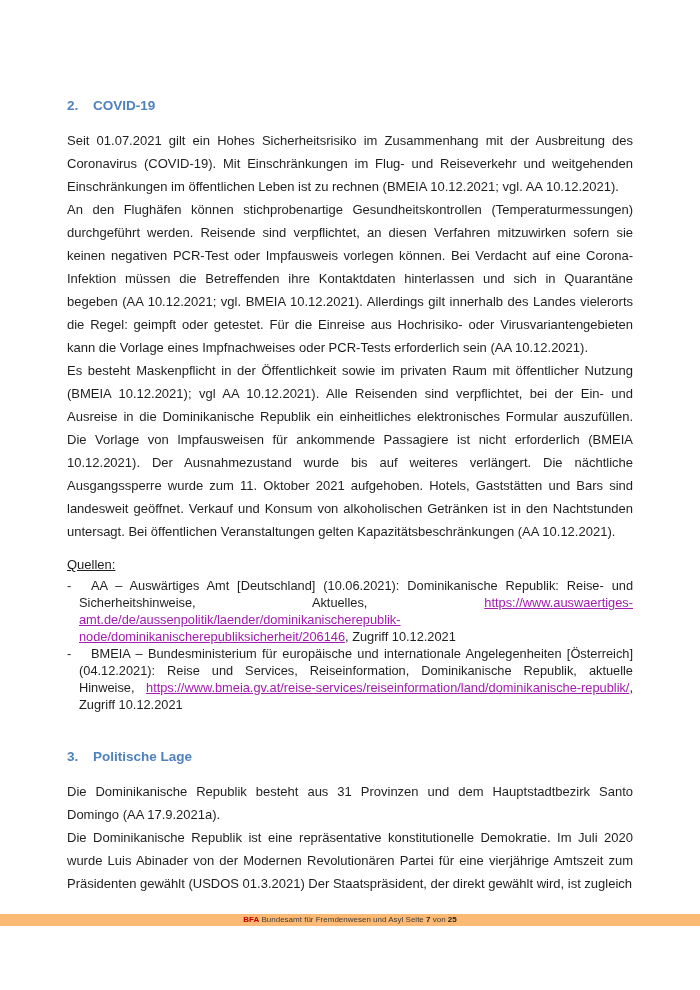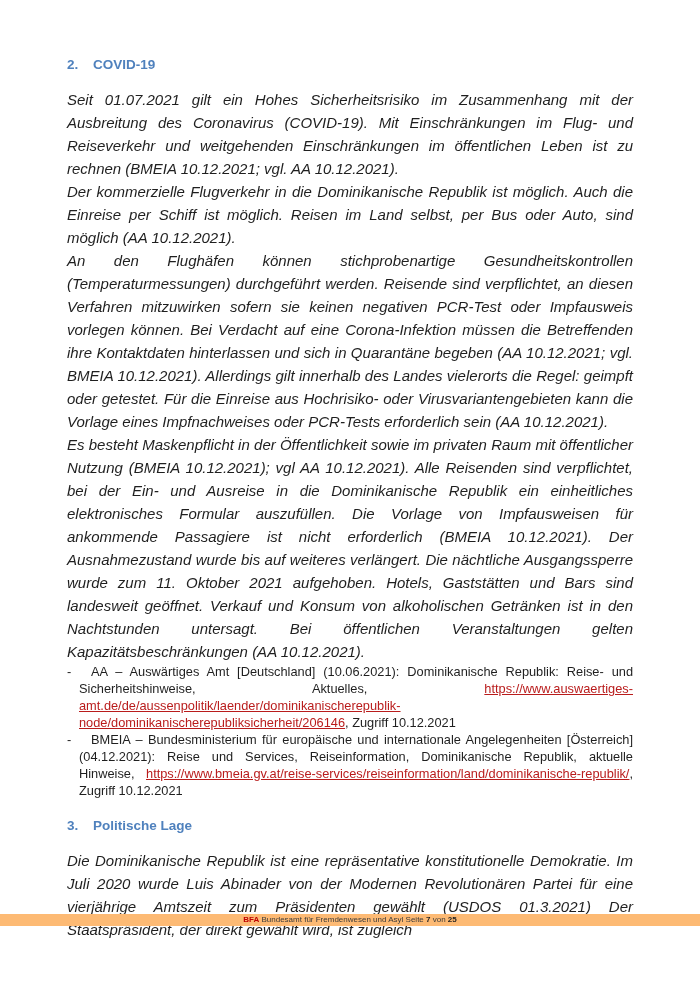--- a/index.html
+++ b/index.html
@@ -13,51 +13,51 @@
     padding: 56px 67px 0 67px;
     color: #1f1f1f;
     overflow: hidden;
   }
   .heading {
     font-size: 13.5px;
     font-weight: bold;
     color: #4F81BD;
     margin-bottom: 15px;
     line-height: 17px;
+    margin-top: 41px;
   }
   .h-num { display: inline-block; width: 26px; }
   .body-p {
-    font-size: 15px;
+    font-size: 13px;
     line-height: 23px;
     text-align: justify;
-    font-style: italic;
   }
   .quellen {
     margin-top: 12px;
     margin-bottom: 3px;
     font-size: 13px;
     line-height: 19px;
     text-decoration: underline;
   }
   .source-item {
     font-size: 12.8px;
     line-height: 17px;
     text-align: justify;
     padding-left: 12px;
     text-indent: -12px;
     overflow-wrap: break-word;
   }
   .dash { display: inline-block; width: 24px; text-indent: 0; }
   .link {
-    color: #b91c1c;
+    color: #a21caf;
     text-decoration: underline;
     cursor: pointer;
     overflow-wrap: break-word;
   }
-  .heading-politik { margin-top: 18px; }
+  .heading-politik { margin-top: 35px; }
   .footer {
     position: absolute;
     left: 0;
     top: 914px;
     width: 100%;
     text-align: center;
     font-size: 8px;
     line-height: 12px;
     color: #3a3a3a;
     background: #fdba74;
@@ -66,28 +66,29 @@
   .footer b { color: #1f1f1f; font-weight: bold; }
 </style>
 </head>
 <body>
 
 <div class="page">
 
   <h2 class="heading"><span class="h-num">2.</span><span>COVID-19</span></h2>
 
   <p class="body-p">Seit 01.07.2021 gilt ein Hohes Sicherheitsrisiko im Zusammenhang mit der Ausbreitung des Coronavirus (COVID-19). Mit Einschränkungen im Flug- und Reiseverkehr und weitgehenden Einschränkungen im öffentlichen Leben ist zu rechnen (BMEIA 10.12.2021; vgl. AA 10.12.2021).</p>
-  <p class="body-p">Der kommerzielle Flugverkehr in die Dominikanische Republik ist möglich. Auch die Einreise per Schiff ist möglich. Reisen im Land selbst, per Bus oder Auto, sind möglich (AA 10.12.2021).</p>
   <p class="body-p">An den Flughäfen können stichprobenartige Gesundheitskontrollen (Temperaturmessungen) durchgeführt werden. Reisende sind verpflichtet, an diesen Verfahren mitzuwirken sofern sie keinen negativen PCR-Test oder Impfausweis vorlegen können. Bei Verdacht auf eine Corona-Infektion müssen die Betreffenden ihre Kontaktdaten hinterlassen und sich in Quarantäne begeben (AA 10.12.2021; vgl. BMEIA 10.12.2021). Allerdings gilt innerhalb des Landes vielerorts die Regel: geimpft oder getestet. Für die Einreise aus Hochrisiko- oder Virusvariantengebieten kann die Vorlage eines Impfnachweises oder PCR-Tests erforderlich sein (AA 10.12.2021).</p>
   <p class="body-p">Es besteht Maskenpflicht in der Öffentlichkeit sowie im privaten Raum mit öffentlicher Nutzung (BMEIA 10.12.2021); vgl AA 10.12.2021). Alle Reisenden sind verpflichtet, bei der Ein- und Ausreise in die Dominikanische Republik ein einheitliches elektronisches Formular auszufüllen. Die Vorlage von Impfausweisen für ankommende Passagiere ist nicht erforderlich (BMEIA 10.12.2021). Der Ausnahmezustand wurde bis auf weiteres verlängert. Die nächtliche Ausgangssperre wurde zum 11. Oktober 2021 aufgehoben. Hotels, Gaststätten und Bars sind landesweit geöffnet. Verkauf und Konsum von alkoholischen Getränken ist in den Nachtstunden untersagt. Bei öffentlichen Veranstaltungen gelten Kapazitätsbeschränkungen (AA 10.12.2021).</p>
 
+  <div class="quellen">Quellen:</div>
 
   <div class="source-item"><span class="dash">-</span><span>AA – Auswärtiges Amt [Deutschland] (10.06.2021): Dominikanische Republik: Reise- und Sicherheitshinweise, Aktuelles, </span><a class="link">https://www.auswaertiges-amt.de/de/aussenpolitik/laender/dominikanischerepublik-node/dominikanischerepubliksicherheit/206146</a><span>, Zugriff 10.12.2021</span></div>
 
   <div class="source-item"><span class="dash">-</span><span>BMEIA – Bundesministerium für europäische und internationale Angelegenheiten [Österreich] (04.12.2021): Reise und Services, Reiseinformation, Dominikanische Republik, aktuelle Hinweise, </span><a class="link">https://www.bmeia.gv.at/reise-services/reiseinformation/land/dominikanische-republik/</a><span>, Zugriff 10.12.2021</span></div>
 
   <h2 class="heading heading-politik"><span class="h-num">3.</span><span>Politische Lage</span></h2>
 
+  <p class="body-p">Die Dominikanische Republik besteht aus 31 Provinzen und dem Hauptstadtbezirk Santo Domingo (AA 17.9.2021a).</p>
   <p class="body-p">Die Dominikanische Republik ist eine repräsentative konstitutionelle Demokratie. Im Juli 2020 wurde Luis Abinader von der Modernen Revolutionären Partei für eine vierjährige Amtszeit zum Präsidenten gewählt (USDOS 01.3.2021) Der Staatspräsident, der direkt gewählt wird, ist zugleich</p>
 
   <div class="footer"><span class="bfa">BFA</span> <span>Bundesamt für Fremdenwesen und Asyl</span> <span>Seite</span> <b>7</b> <span>von</span> <b>25</b></div>
 
 </div>
 
 </body></html>

